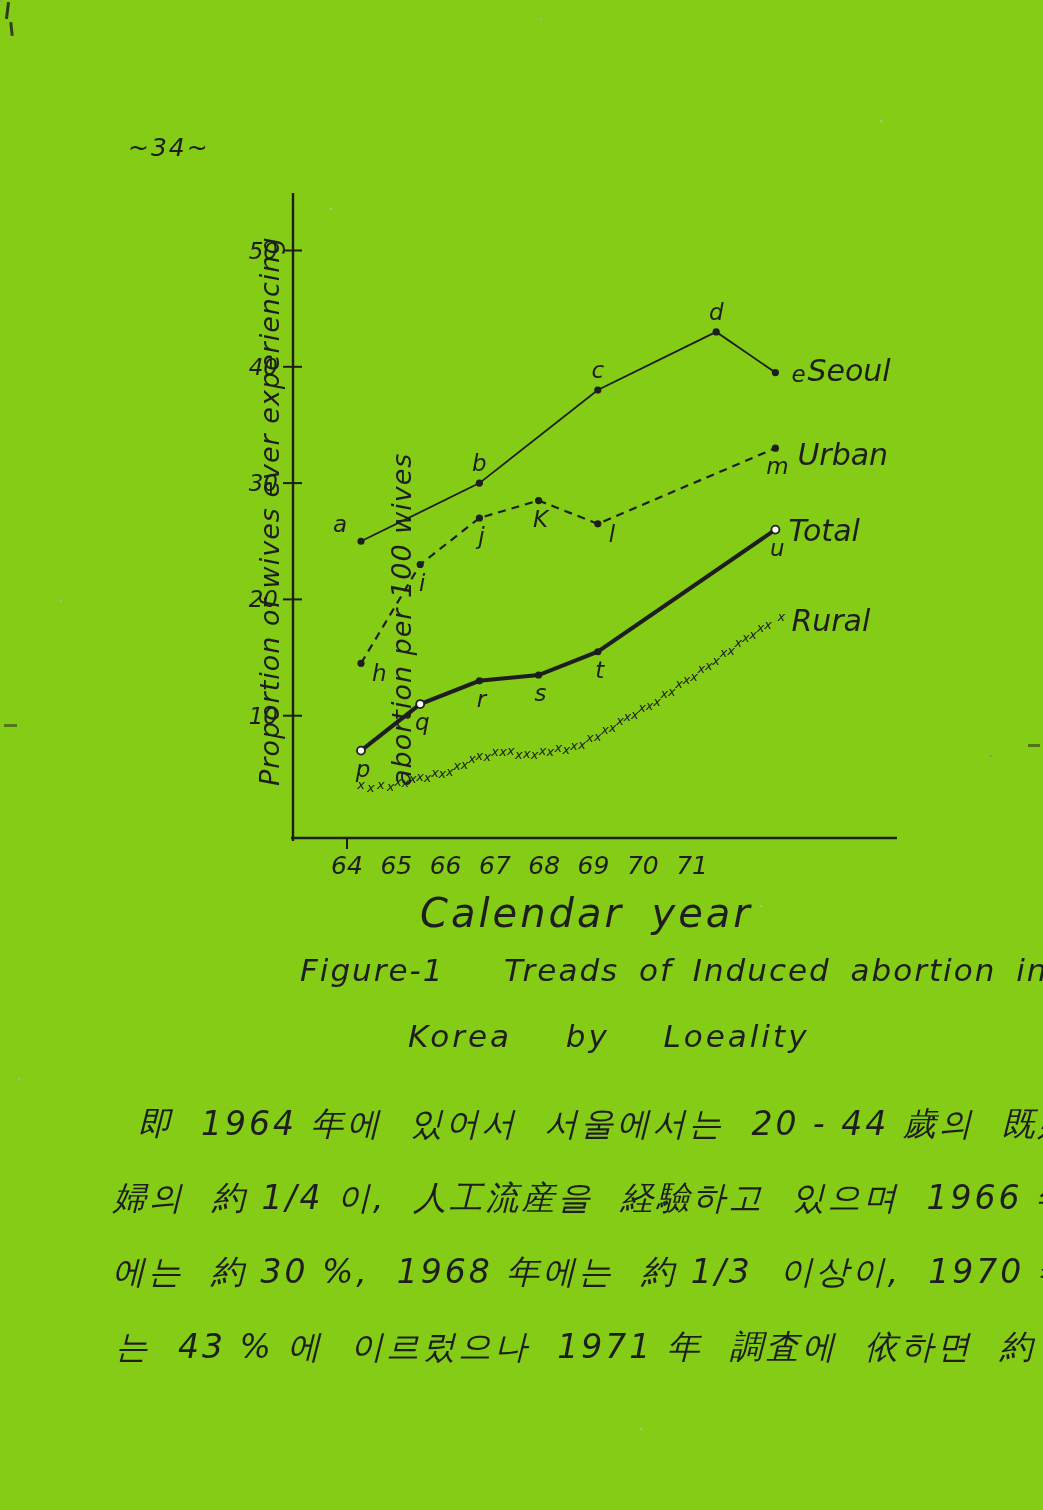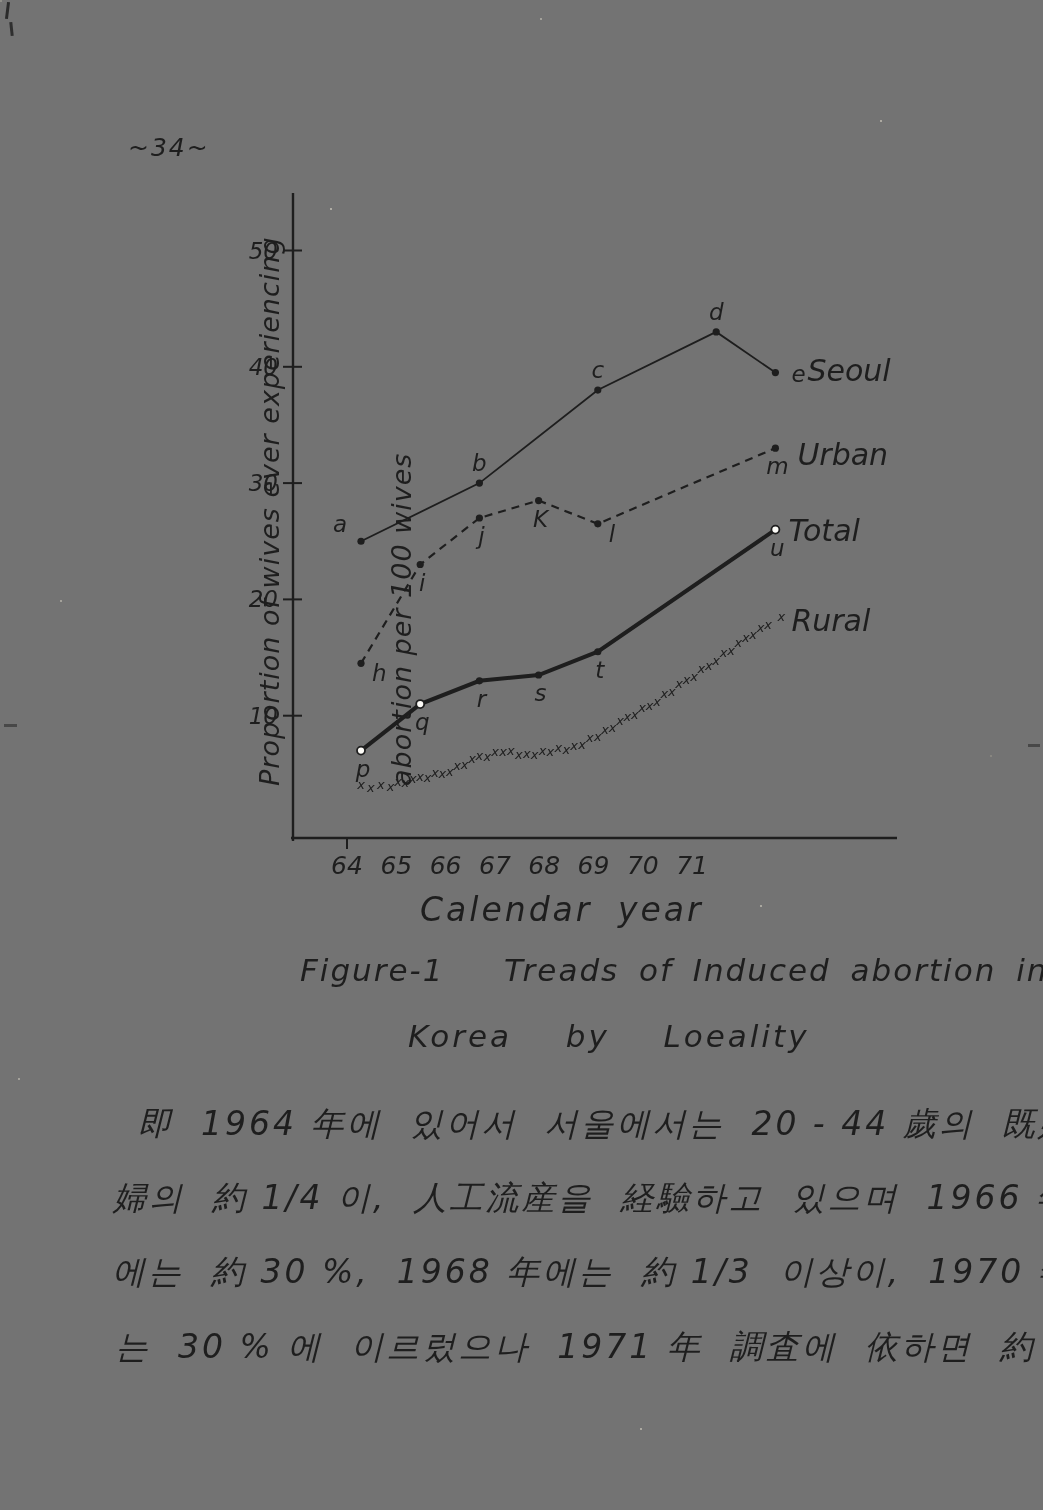--- a/index.html
+++ b/index.html
@@ -1,29 +1,29 @@
 <!DOCTYPE html>
 <html><head>
 <meta charset="utf-8">
 <style>
   html,body{margin:0;padding:0;background:#888;}
   .page{
     position:relative; width:1043px; height:1510px; margin:0 auto;
-    background:#737373; overflow:hidden;
+    background:#84cc16; overflow:hidden;
     font-family:"DejaVu Sans",sans-serif; color:#1e1e1e;
   }
   .hw{font-style:italic; white-space:pre;}
   .abs{position:absolute;}
   .page-number{left:128px; top:133px; font-size:25px; letter-spacing:2px;}
   .ylabel-block{
     left:-72px; top:462px; width:556px; height:92px;
     transform:rotate(-90deg); transform-origin:center;
     font-size:27px; line-height:44px; letter-spacing:1px;
   }
-  .xaxis-title{left:420px; top:890px; font-size:33px; letter-spacing:3px; word-spacing:12px;}
+  .xaxis-title{left:420px; top:890px; font-size:40px; letter-spacing:3px; word-spacing:12px;}
   .caption1{left:300px; top:952px; font-size:31px; letter-spacing:2px; word-spacing:8px;}
   .caption2{left:408px; top:1018px; font-size:31px; letter-spacing:3px; word-spacing:14px;font-style:italic;}
   .bodyline{font-size:33px; letter-spacing:3px; line-height:40px;}
   .bl0{left:138px; top:1104px;}
   .bl1{left:113px; top:1178px;}
   .bl2{left:112px; top:1252px;}
   .bl3{left:115px; top:1327px;}
   svg.chart{left:0; top:0;}
   svg.chart text{font-family:"DejaVu Sans",sans-serif; font-style:italic; fill:#1e1e1e;}
   .artifact{background:#1e1e1e;}
@@ -165,20 +165,20 @@
     </svg>
 
   <div class="abs hw xaxis-title">Calendar year</div>
 
   <div class="abs hw caption1">Figure-1   Treads of Induced abortion in</div>
   <div class="abs hw caption2">Korea  by  Loeality</div>
 
   <div class="abs hw bodyline bl0">即  1964 年에  있어서  서울에서는  20 - 44 歲의  既婚</div>
   <div class="abs hw bodyline bl1">婦의  約 1/4 이,  人工流産을  経驗하고  있으며  1966 年</div>
   <div class="abs hw bodyline bl2">에는  約 30 %,  1968 年에는  約 1/3  이상이,  1970 年에</div>
-  <div class="abs hw bodyline bl3">는  30 % 에  이르렀으나  1971 年  調査에  依하면  約</div>
+  <div class="abs hw bodyline bl3">는  43 % 에  이르렀으나  1971 年  調査에  依하면  約</div>
 
   <div class="abs artifact" style="left:6px;top:2px;width:3px;height:17px;transform:rotate(7deg);opacity:.85;"></div>
   <div class="abs artifact" style="left:10px;top:22px;width:3px;height:14px;transform:rotate(-6deg);opacity:.8;"></div>
   <div class="abs artifact" style="left:4px;top:724px;width:13px;height:3px;opacity:.5;"></div>
   <div class="abs artifact" style="left:1028px;top:744px;width:12px;height:3px;opacity:.5;"></div>
   <div class="abs speck"></div>
 </div>
 
 </body></html>

